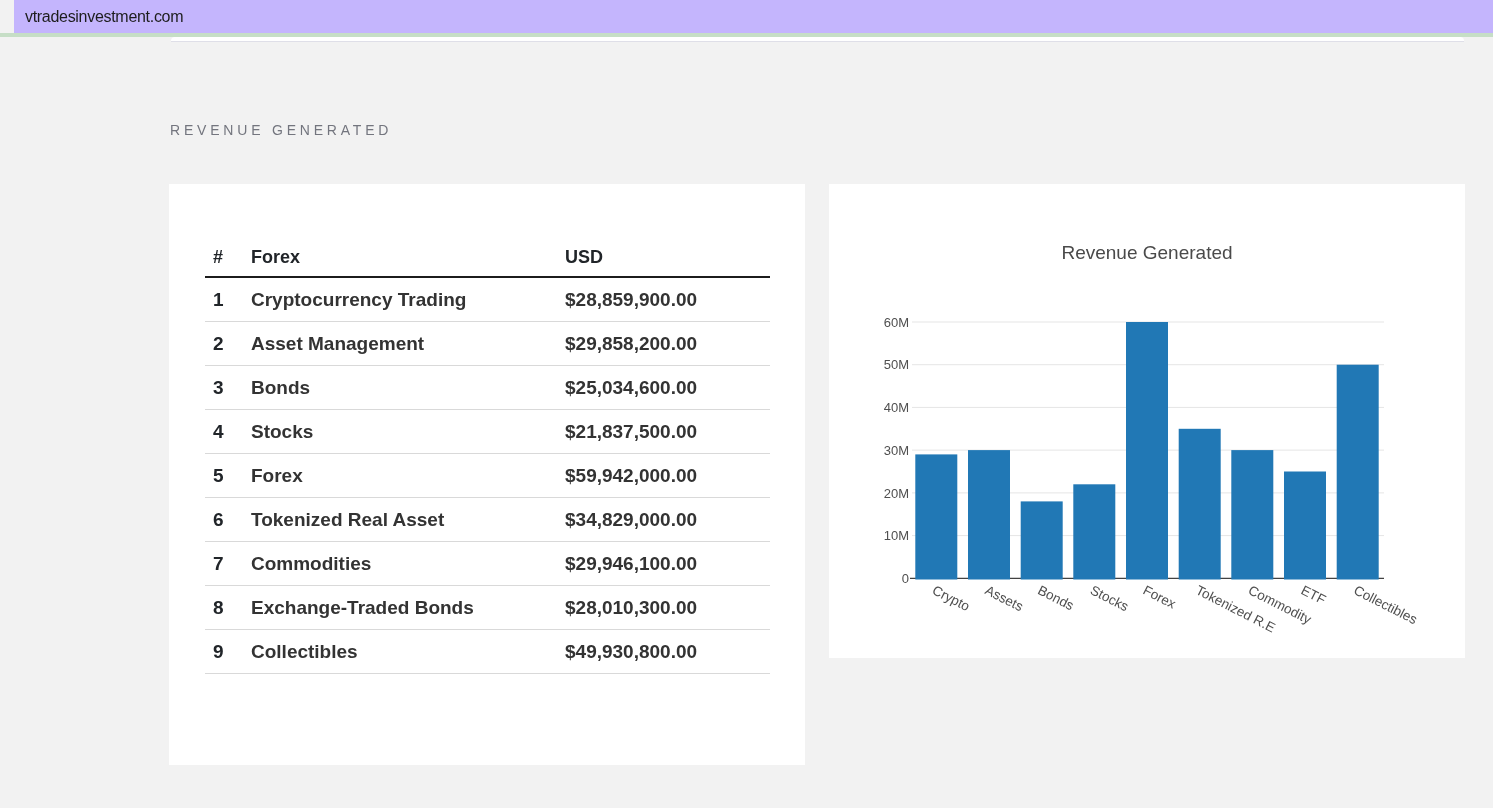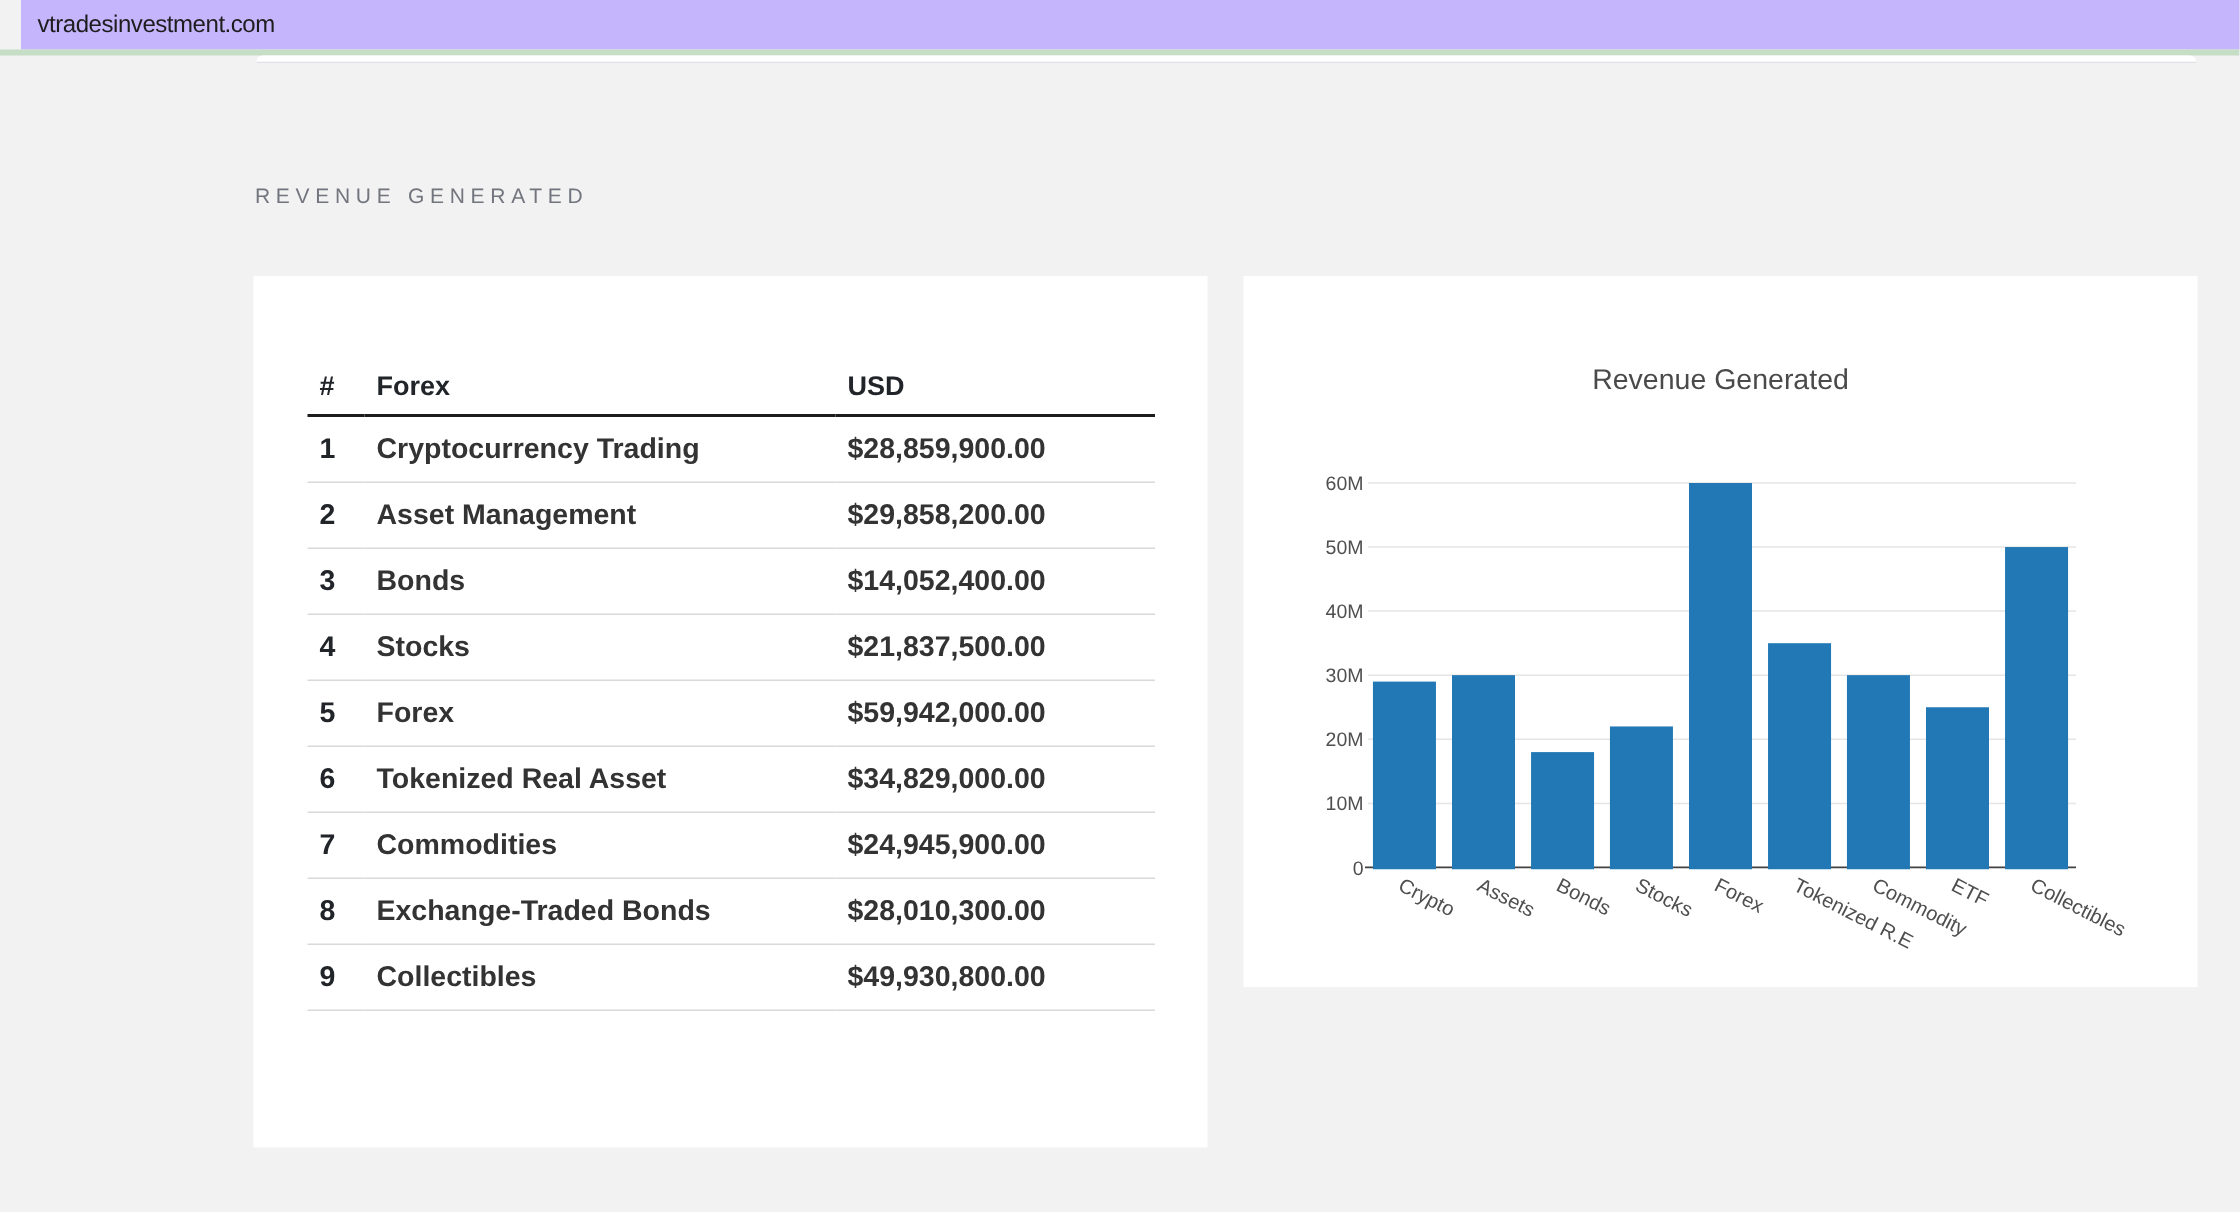--- a/index.html
+++ b/index.html
@@ -48,41 +48,41 @@
           <td class="usd">$28,859,900.00</td>
         </tr>
     <tr>
           <td class="num">2</td>
           <td class="sec">Asset Management</td>
           <td class="usd">$29,858,200.00</td>
         </tr>
     <tr>
           <td class="num">3</td>
           <td class="sec">Bonds</td>
-          <td class="usd">$14,052,400.00</td>
+          <td class="usd">$25,034,600.00</td>
         </tr>
     <tr>
           <td class="num">4</td>
           <td class="sec">Stocks</td>
           <td class="usd">$21,837,500.00</td>
         </tr>
     <tr>
           <td class="num">5</td>
           <td class="sec">Forex</td>
           <td class="usd">$59,942,000.00</td>
         </tr>
     <tr>
           <td class="num">6</td>
           <td class="sec">Tokenized Real Asset</td>
           <td class="usd">$34,829,000.00</td>
         </tr>
     <tr>
           <td class="num">7</td>
           <td class="sec">Commodities</td>
-          <td class="usd">$24,945,900.00</td>
+          <td class="usd">$29,946,100.00</td>
         </tr>
     <tr>
           <td class="num">8</td>
           <td class="sec">Exchange-Traded Bonds</td>
           <td class="usd">$28,010,300.00</td>
         </tr>
     <tr>
           <td class="num">9</td>
           <td class="sec">Collectibles</td>
           <td class="usd">$49,930,800.00</td>

